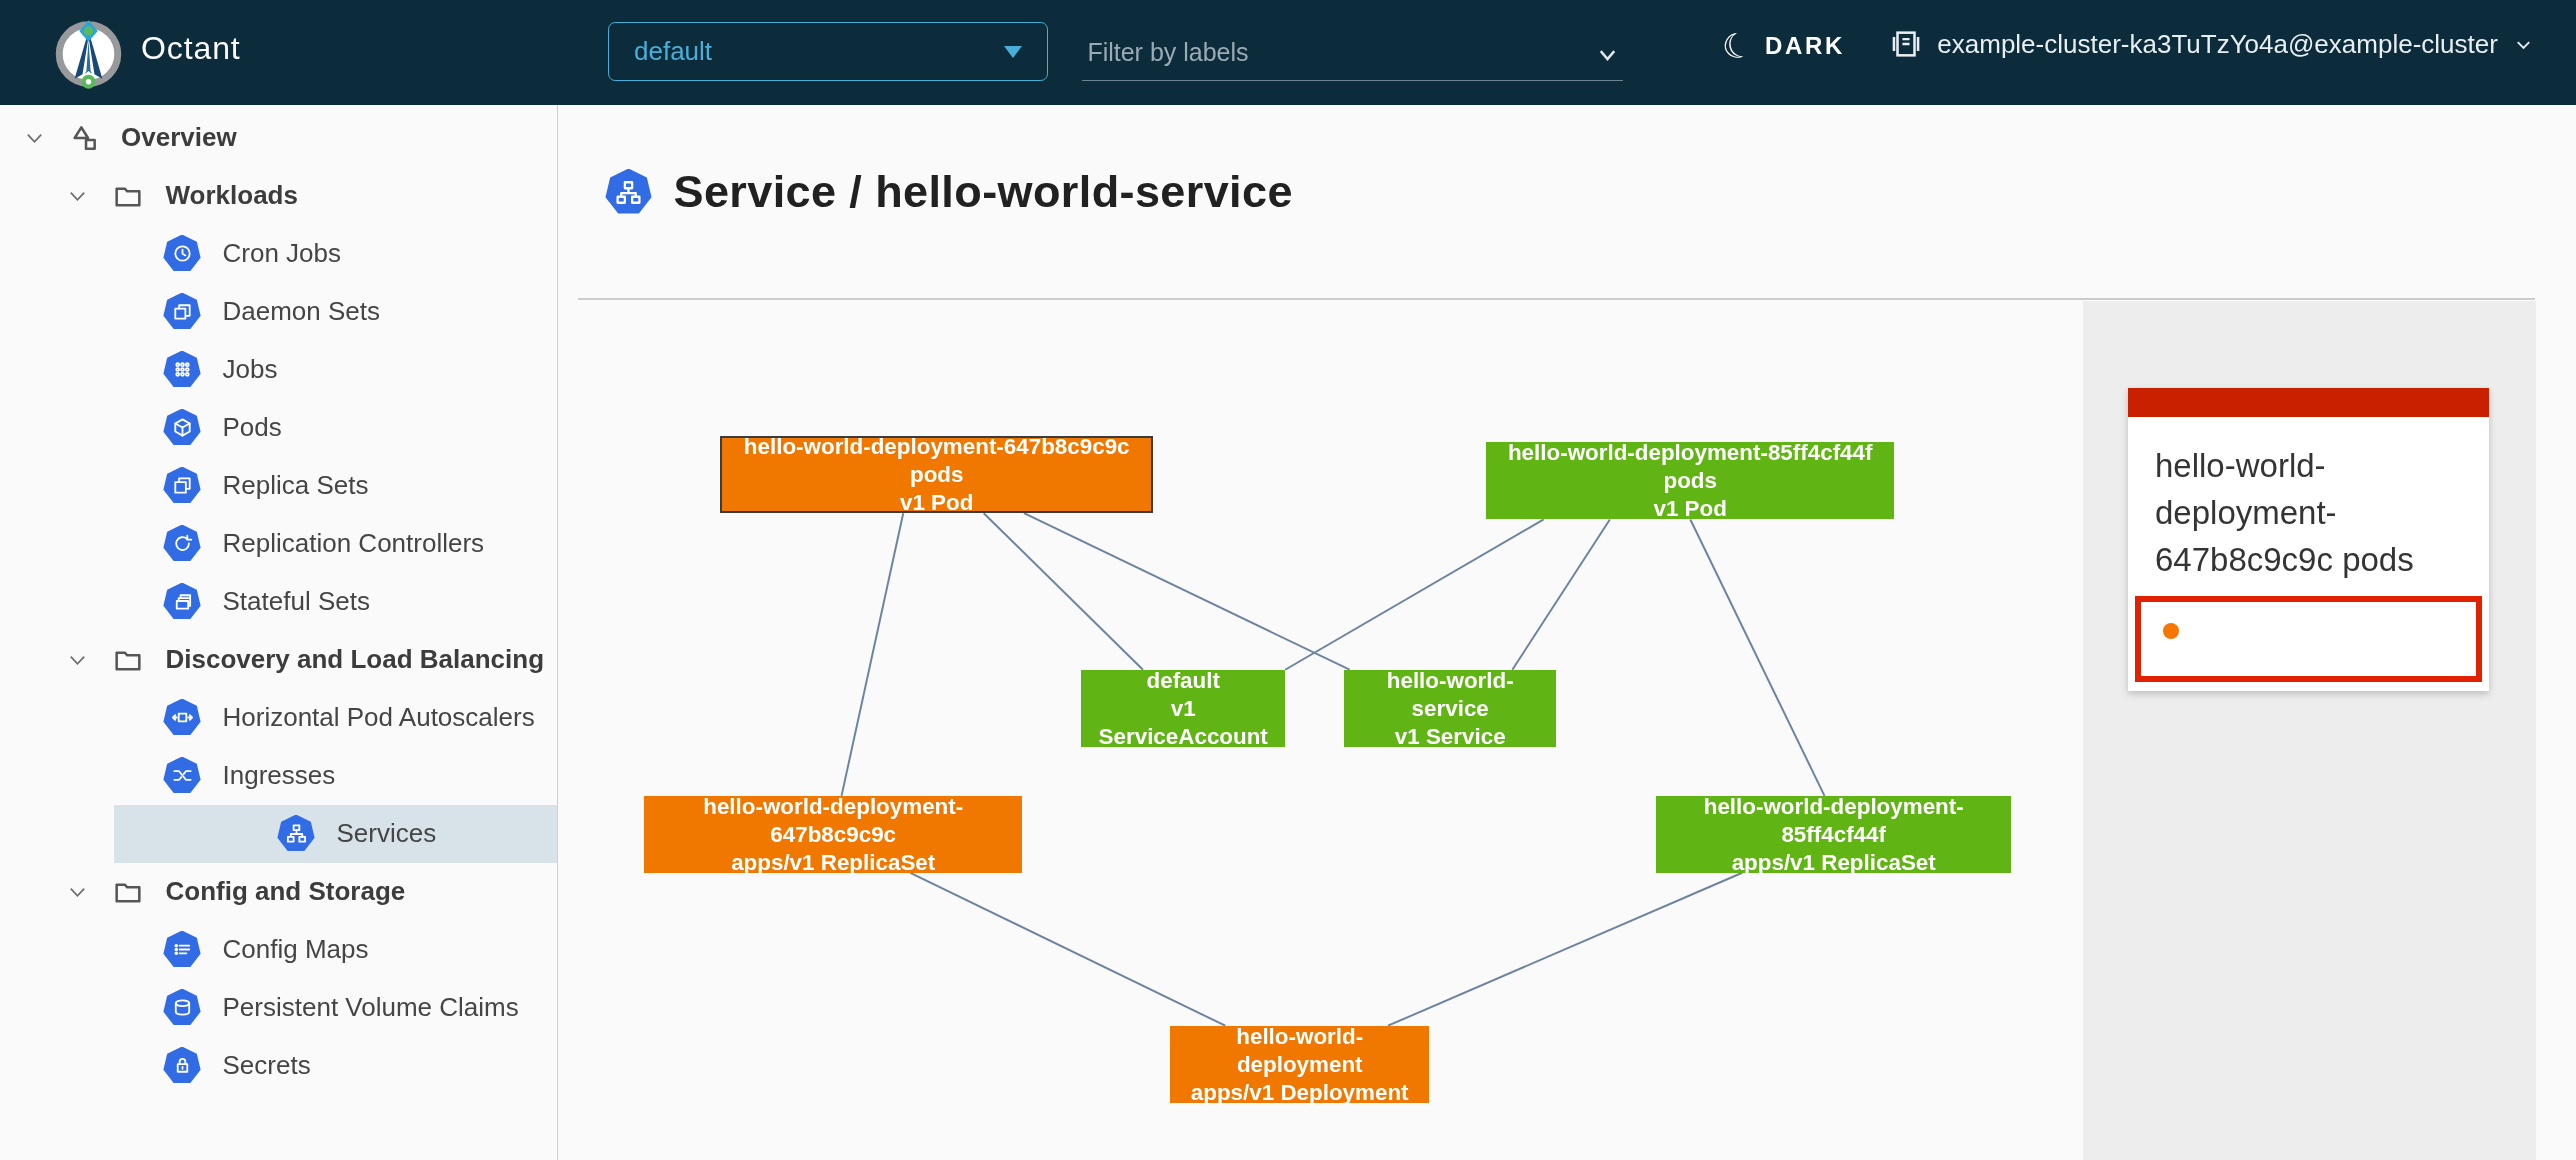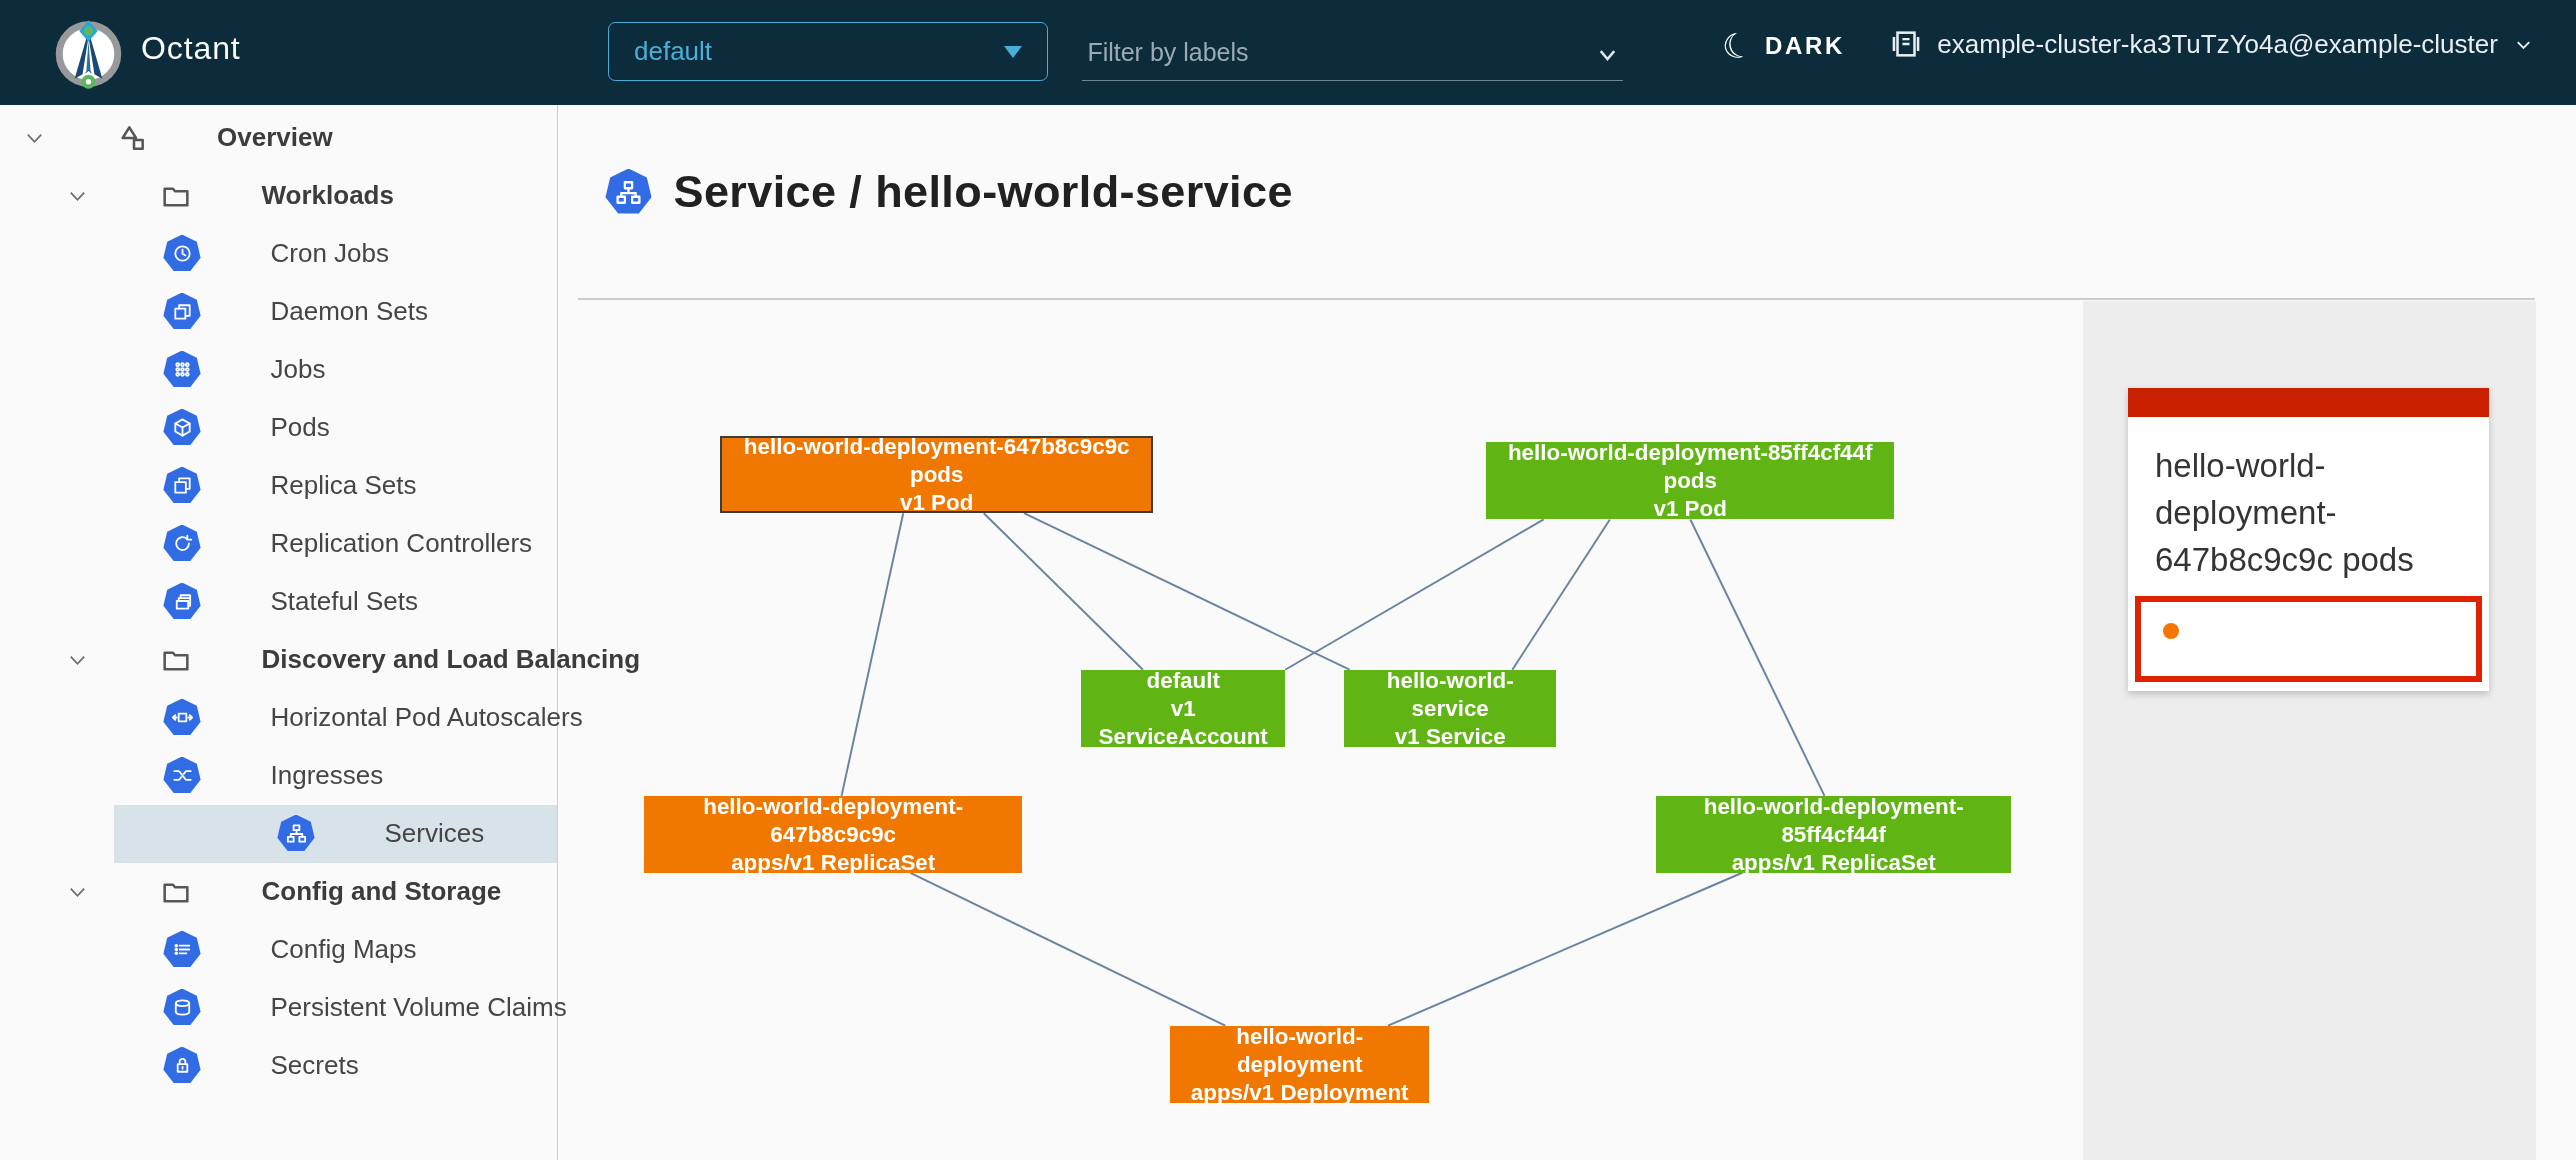--- a/index.html
+++ b/index.html
@@ -29,21 +29,21 @@
   .context { position:absolute; left:1889px; top:27px; display:flex; align-items:center;
     gap:14.3px; cursor:pointer; }
   .context-text { color:#e8eef2; font-size:26px; }
 
   
   .sidebar { position:absolute; left:0; top:105px; width:558px; height:1055px;
     background:#fafafa; border-right:1.8px solid #cfcfcf; padding-top:3.6px; z-index:20; }
   .nav-row { position:relative; height:58px; display:flex; align-items:center; cursor:pointer; }
   .nav-row.selected { background:#d8e3e9; margin-left:114px; padding-left:-114px;justify-content:flex-end; }
   .nav-row.selected .row-inner { transform:translateX(-114px); }
-  .row-inner { display:flex; align-items:center; width:100%;gap:48px; }
+  .row-inner { display:flex; align-items:center; width:100%; }
   .nav-chevron { width:23px; height:23px; flex:none; }
   .k8s-hepta { width:38px; height:38px; flex:none; background:#326ce5;
     clip-path:polygon(50% 0%, 89% 19%, 99% 61%, 72% 96%, 28% 96%, 1% 61%, 11% 19%);
     display:flex; align-items:center; justify-content:center; }
   .k8s-hepta svg { width:23px; height:23px; }
   .gray-icon { width:32px; height:32px; flex:none; }
   .nav-label { font-size:26px; color:#454545; margin-left:21.5px; white-space:nowrap; }
   .nav-row.bold .nav-label { font-weight:bold; color:#3c3c3c; }
   .lvl0 .nav-chevron { margin-left:23px; }
   .lvl0 .gray-icon { margin-left:21.5px; }

